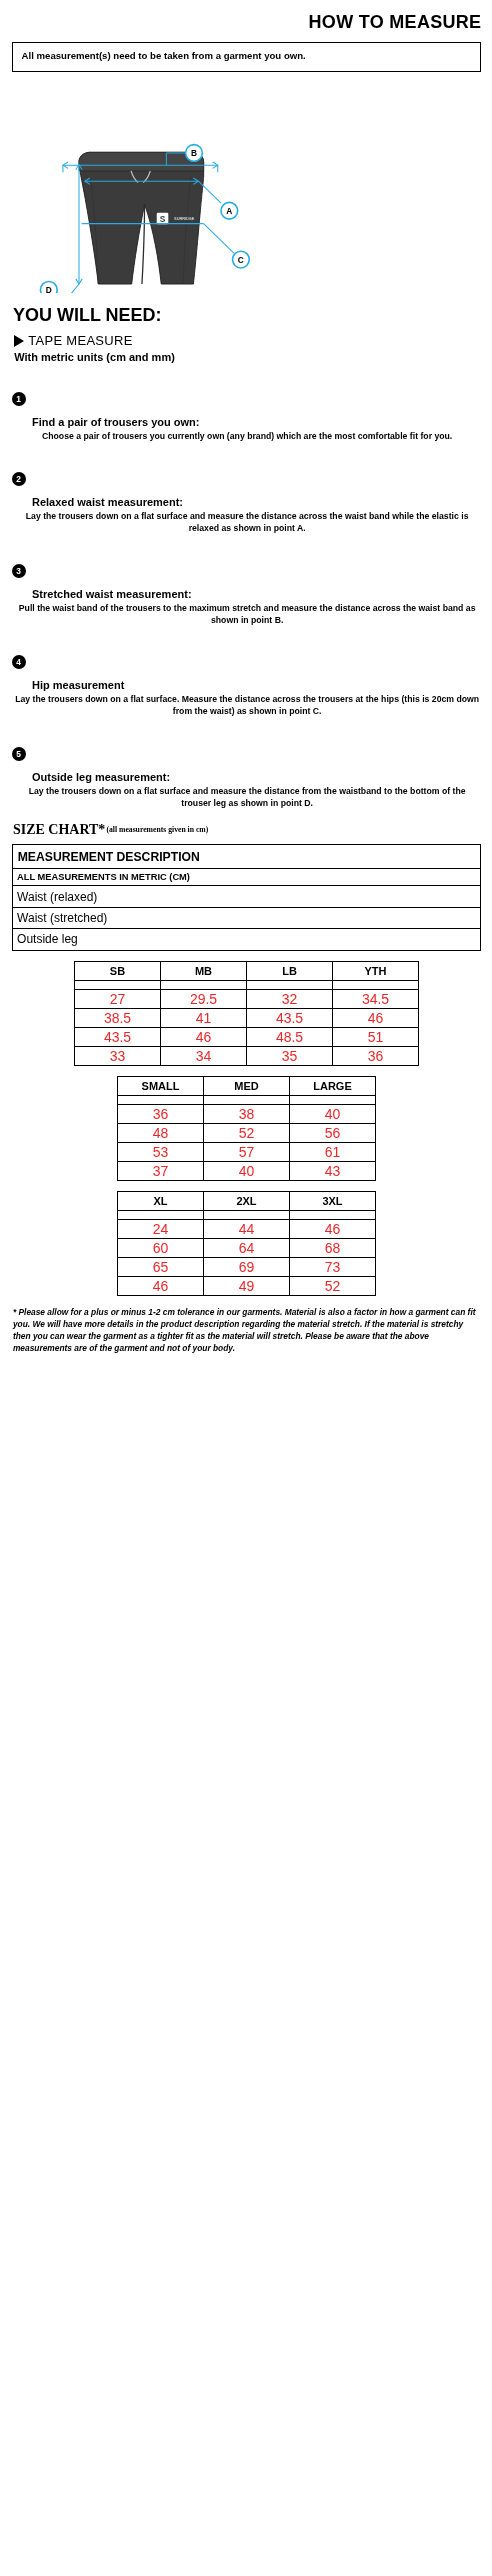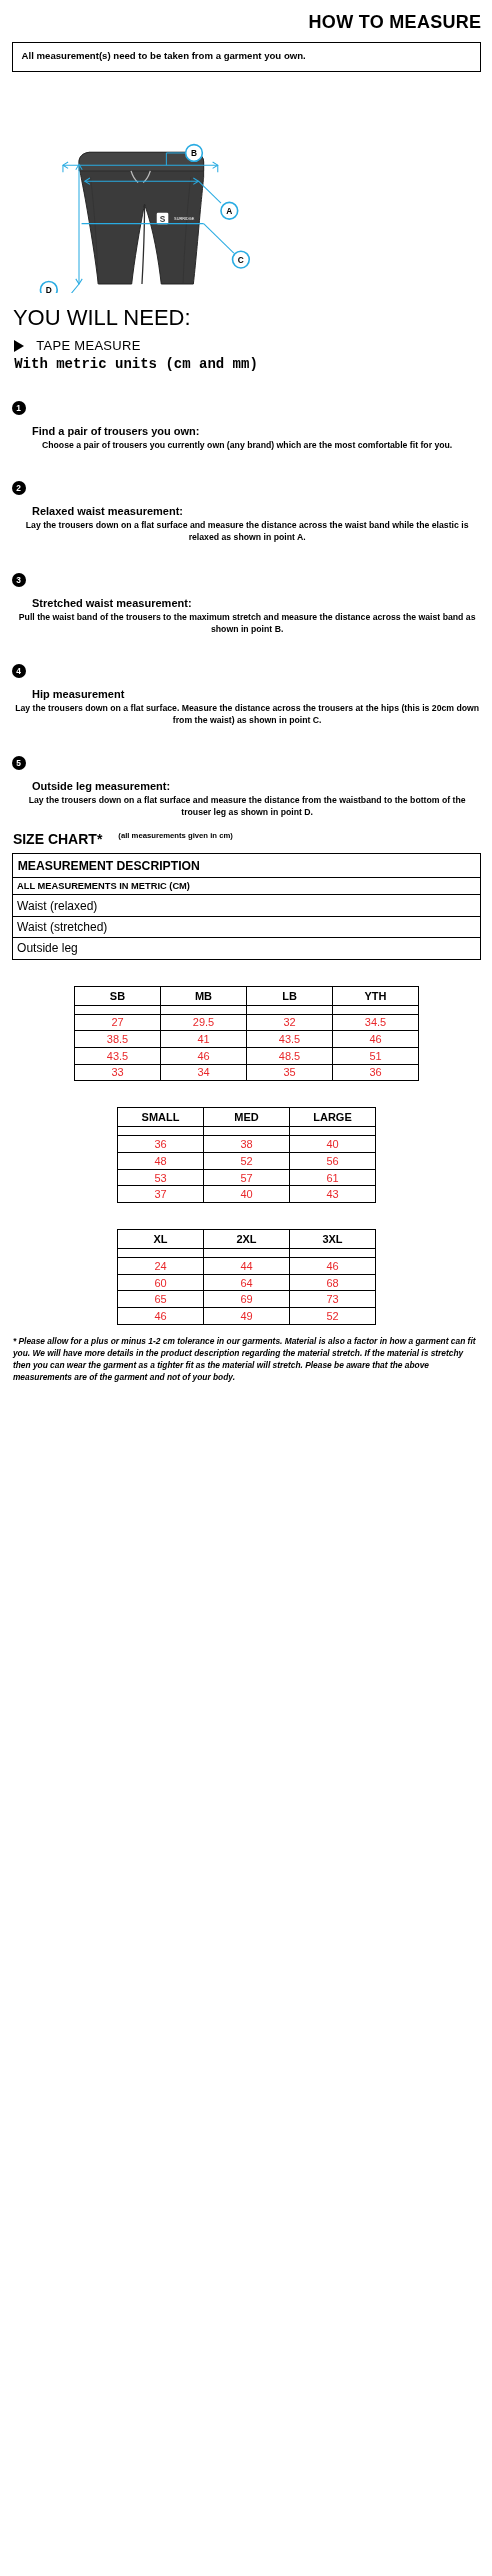--- a/index.html
+++ b/index.html
@@ -33,40 +33,40 @@
   
   .diagram-wrap {
     position: relative;
     height: 212px;
     margin: 9px 0 3.9px 0;
   }
   .diagram-svg { position: absolute; left: 0; top: 0; }
 
   
   .section-heading {
-    font-size: 22px;
-    font-weight: normal;
+    font-size: 18px;
+    font-weight: bold;
     margin: 11.6px 0 7.7px 1.3px;
   }
 
   
   .tape-row {
     display: flex;
     align-items: center;
-    gap: 12px;
+    gap: 4px;
     margin: 0 0 2.6px 2.6px;
   }
   .tri {
     width: 0; height: 0;
     border-left: 10.3px solid #000;
     border-top: 6.4px solid transparent;
     border-bottom: 6.4px solid transparent;
   }
   .tape-label { font-size: 13px; letter-spacing: 0.3px; }
-  .tape-sub { font-size: 14px; font-weight: bold; margin: 0 0 7.7px 2.6px; font-family: Liberation Mono, monospace; }
+  .tape-sub { font-size: 11px; font-weight: bold; margin: 0 0 7.7px 2.6px; }
 
   
   .step { margin: 0 0 7.7px 0; }
   .step-head {
     display: flex;
     align-items: center;
     gap: 6.4px;
   }
   .num-circle {
     width: 14px; height: 14px;
@@ -85,23 +85,24 @@
     font-size: 8.7px;
     font-weight: bold;
     line-height: 1.38;
     margin: 1.9px 0 0 1.3px;
     text-align: center;
   }
 
   
   .chart-title-row {
     display: flex;
-    align-items: flex-start;
-    gap: 16px;
+    align-items: center;
+    gap: 1px;
     margin: 13px 0 6.4px 1.3px;
+    font-family: Liberation Serif, serif;
   }
   .chart-title { font-size: 14px; font-weight: bold; }
   .chart-title-note { font-size: 7.7px; font-weight: bold; }
 
   table.grid {
     border-collapse: collapse;
     width: 100%;
     table-layout: fixed;
   }
   table.grid td, table.grid th {
@@ -116,29 +117,29 @@
     font-weight: bold;
     padding: 4.5px 5.1px;
   }
   .desc-table td.subhead {
     font-weight: bold;
     font-size: 9.3px;
   }
 
   table.sizes {
     border-collapse: collapse;
-    margin: 26px auto 0 auto;
+    margin: 10px auto 0 auto;
     table-layout: fixed;
     border-radius: 29px;
   }
   table.sizes td, table.sizes th {
     border: 1.3px solid #000;
     text-align: center;
     height: 16.7px;
-    font-size: 11px;
+    font-size: 14px;
   }
   table.sizes th {
     font-weight: bold;
     font-size: 11px;
     height: 19px;
   }
   table.sizes td.val {
     color: #e8282b;
     font-weight: normal;
   }

